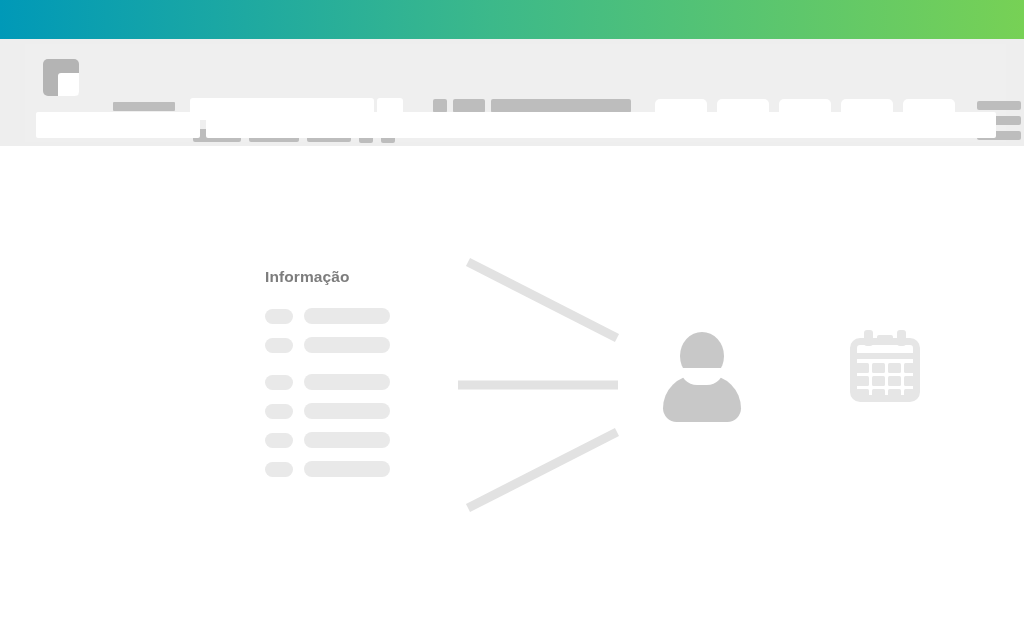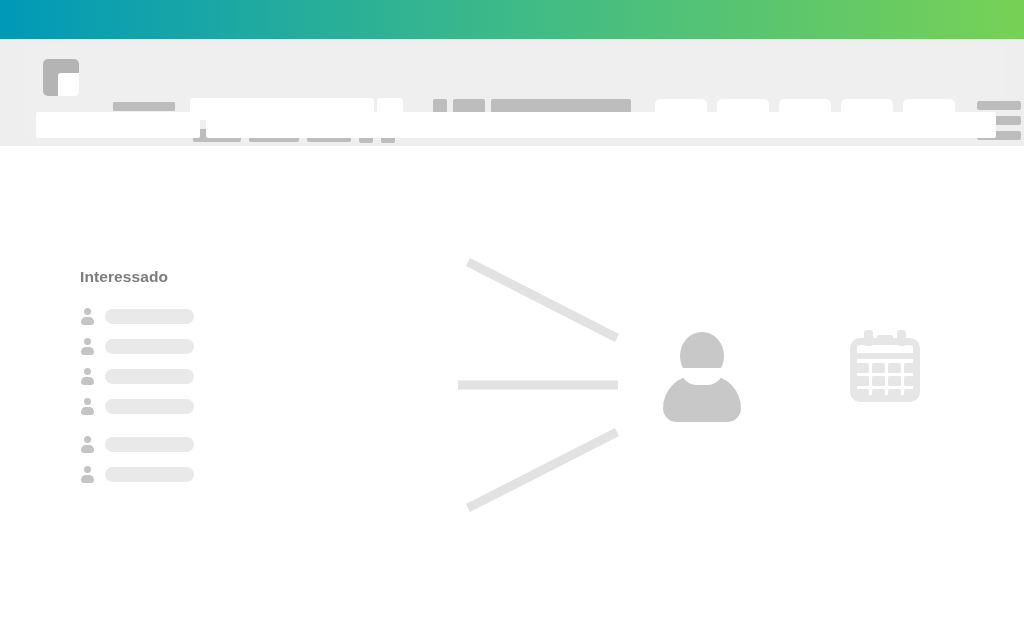--- a/index.html
+++ b/index.html
@@ -422,49 +422,49 @@
     <div class="subbar-row">
       <div class="subbar-left" title=""></div>
       <div class="subbar-right" title=""></div>
     </div>
 
   </div>
 </div>
 
 <div class="content">
 
-  <div class="skeleton-col col-interessado">
-    <div class="col-title">Interessado</div>
+
+  <div class="skeleton-col col-informacao">
+    <div class="col-title">Informação</div>
 
     <div class="sk-row">
-      <div class="person-mini"></div>
-      <div class="pill-lg"></div>
+      <div class="pill-sm"></div>
+      <div class="pill-xl"></div>
+    </div>
+    <div class="sk-row gap-after">
+      <div class="pill-sm"></div>
+      <div class="pill-xl"></div>
     </div>
     <div class="sk-row">
-      <div class="person-mini"></div>
-      <div class="pill-lg"></div>
+      <div class="pill-sm"></div>
+      <div class="pill-xl"></div>
     </div>
     <div class="sk-row">
-      <div class="person-mini"></div>
-      <div class="pill-lg"></div>
-    </div>
-    <div class="sk-row gap-after">
-      <div class="person-mini"></div>
-      <div class="pill-lg"></div>
+      <div class="pill-sm"></div>
+      <div class="pill-xl"></div>
     </div>
     <div class="sk-row">
-      <div class="person-mini"></div>
-      <div class="pill-lg"></div>
+      <div class="pill-sm"></div>
+      <div class="pill-xl"></div>
     </div>
     <div class="sk-row">
-      <div class="person-mini"></div>
-      <div class="pill-lg"></div>
+      <div class="pill-sm"></div>
+      <div class="pill-xl"></div>
     </div>
   </div>
-
 
   <div class="connectors">
     <svg width="170" height="262" viewBox="0 0 170 262">
       <line x1="13" y1="8" x2="162" y2="84" stroke="#e2e2e2" stroke-width="9" stroke-linecap="butt"></line>
       <line x1="3" y1="131" x2="163" y2="131" stroke="#e2e2e2" stroke-width="9" stroke-linecap="butt"></line>
       <line x1="13" y1="254" x2="162" y2="178" stroke="#e2e2e2" stroke-width="9" stroke-linecap="butt"></line>
     </svg>
   </div>
 
   <div class="avatar-big">

